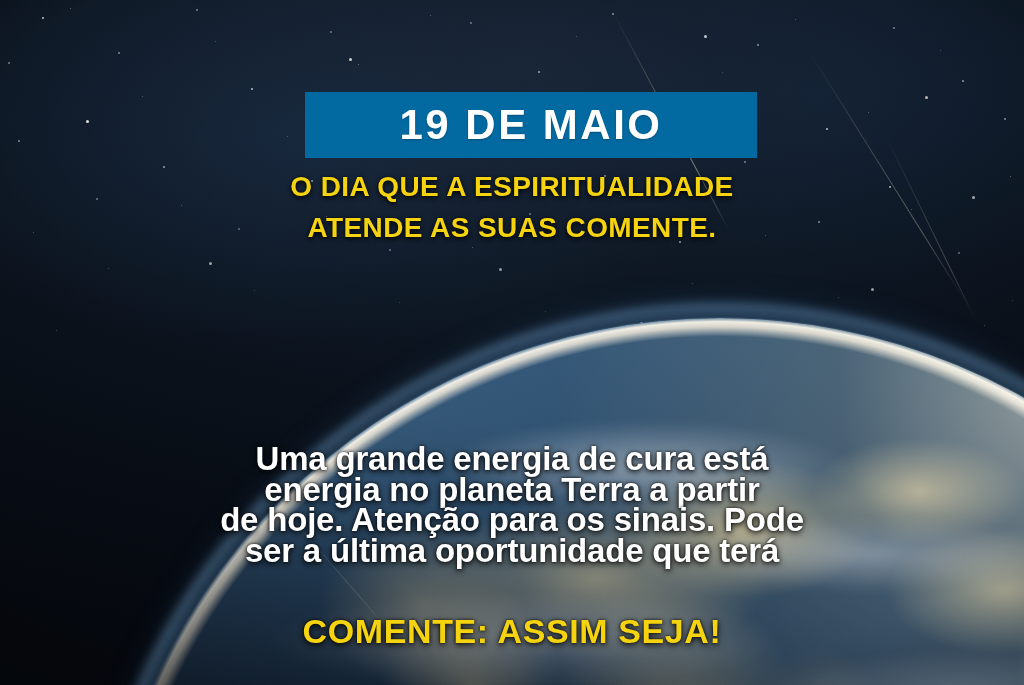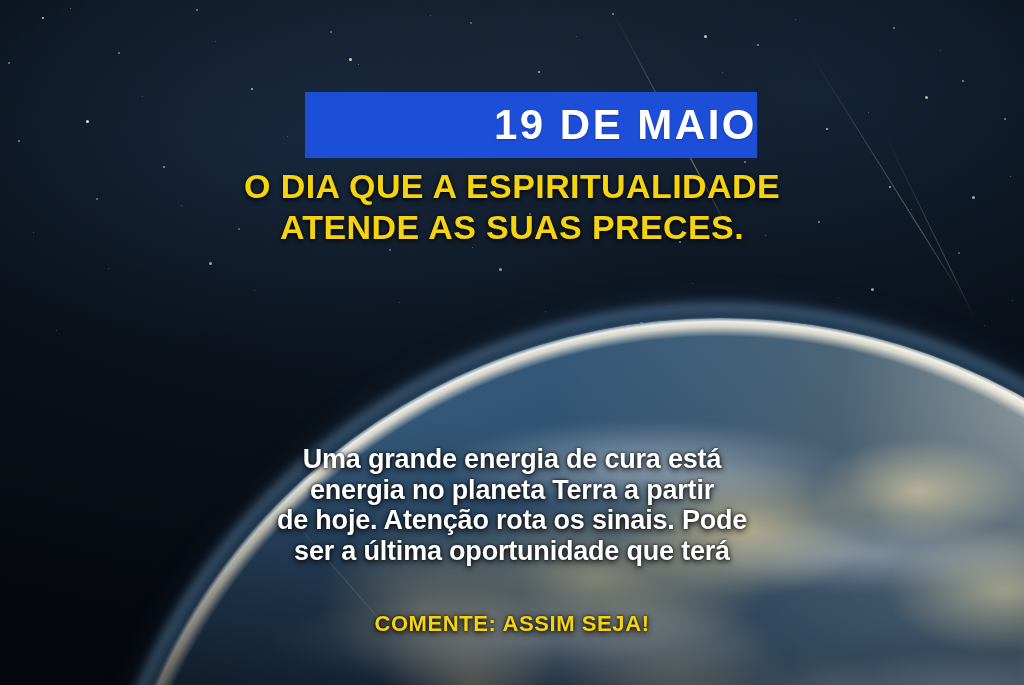--- a/index.html
+++ b/index.html
@@ -190,67 +190,67 @@
     pointer-events:none;
   }
 
   
   .content{position:absolute; inset:0;}
 
   .date-banner{
     position:absolute;
     left:305px; top:92px;
     width:452px; height:66px;
-    background:#1d4ed8;
-    display:flex; align-items:center; justify-content:flex-end;
+    background:#0369a1;
+    display:flex; align-items:center; justify-content:center;
   }
   .date-banner span{
     color:#ffffff;
     font-size:42px;
     font-weight:bold;
     letter-spacing:2.5px;
     line-height:1;
     white-space:nowrap;
     text-shadow:0 1px 2px rgba(0,0,0,.25);
   }
 
   .headline{
     position:absolute;
     left:0; right:0; top:166px;
     text-align:center;
     color:#f5d40f;
-    font-size:34px;
+    font-size:28px;
     font-weight:bold;
     line-height:41px;
     letter-spacing:.4px;
     text-shadow:0 2px 5px rgba(0,0,0,.85), 0 0 2px rgba(0,0,0,.7);
     padding:0 48px;
   }
   .headline .ln{display:block;}
 
   .body-copy{
     position:absolute;
     left:0; right:0; top:444px;
     text-align:center;
     color:#ffffff;
-    font-size:27px;
+    font-size:33px;
     font-weight:bold;
     line-height:30.5px;
     letter-spacing:-.2px;
     text-shadow:0 2px 6px rgba(0,0,0,.92), 0 0 3px rgba(0,0,0,.8);
     padding:0 43px;
   }
   .body-copy .ln{display:block;}
 
   .cta{
     position:absolute;
     left:0; right:0; top:611px;
     text-align:center;
     color:#f5d40f;
-    font-size:22px;
+    font-size:34px;
     font-weight:bold;
     letter-spacing:.6px;
     line-height:1.18;
     text-shadow:0 2px 6px rgba(0,0,0,.9), 0 0 3px rgba(0,0,0,.75);
   }
 </style>
 </head>
 <body>
 
 <div id="poster">
@@ -282,27 +282,27 @@
   <div class="vignette"></div>
 
   <div class="content">
 
     <div class="date-banner">
       <span>19 DE MAIO</span>
     </div>
 
     <div class="headline">
       <span class="ln">O DIA QUE A ESPIRITUALIDADE</span>
-      <span class="ln">ATENDE AS SUAS PRECES.</span>
+      <span class="ln">ATENDE AS SUAS COMENTE.</span>
     </div>
 
     <div class="body-copy">
       <span class="ln">Uma grande energia de cura está</span>
       <span class="ln">energia no planeta Terra a partir</span>
-      <span class="ln">de hoje. Atenção rota os sinais. Pode</span>
+      <span class="ln">de hoje. Atenção para os sinais. Pode</span>
       <span class="ln">ser a última oportunidade que terá</span>
     </div>
 
     <div class="cta">
       <span>COMENTE: ASSIM SEJA!</span>
     </div>
 
   </div>
 </div>
 

